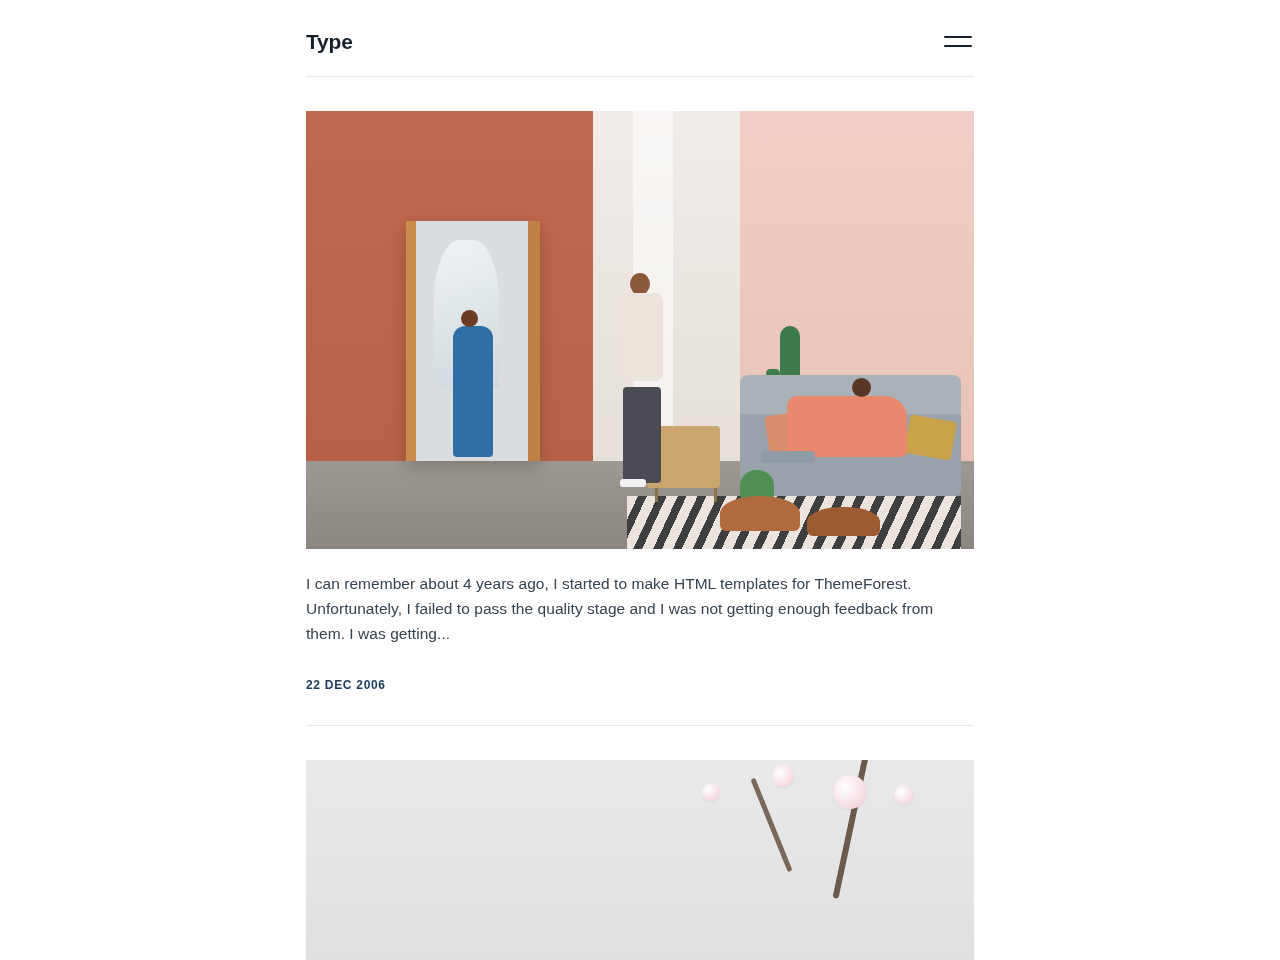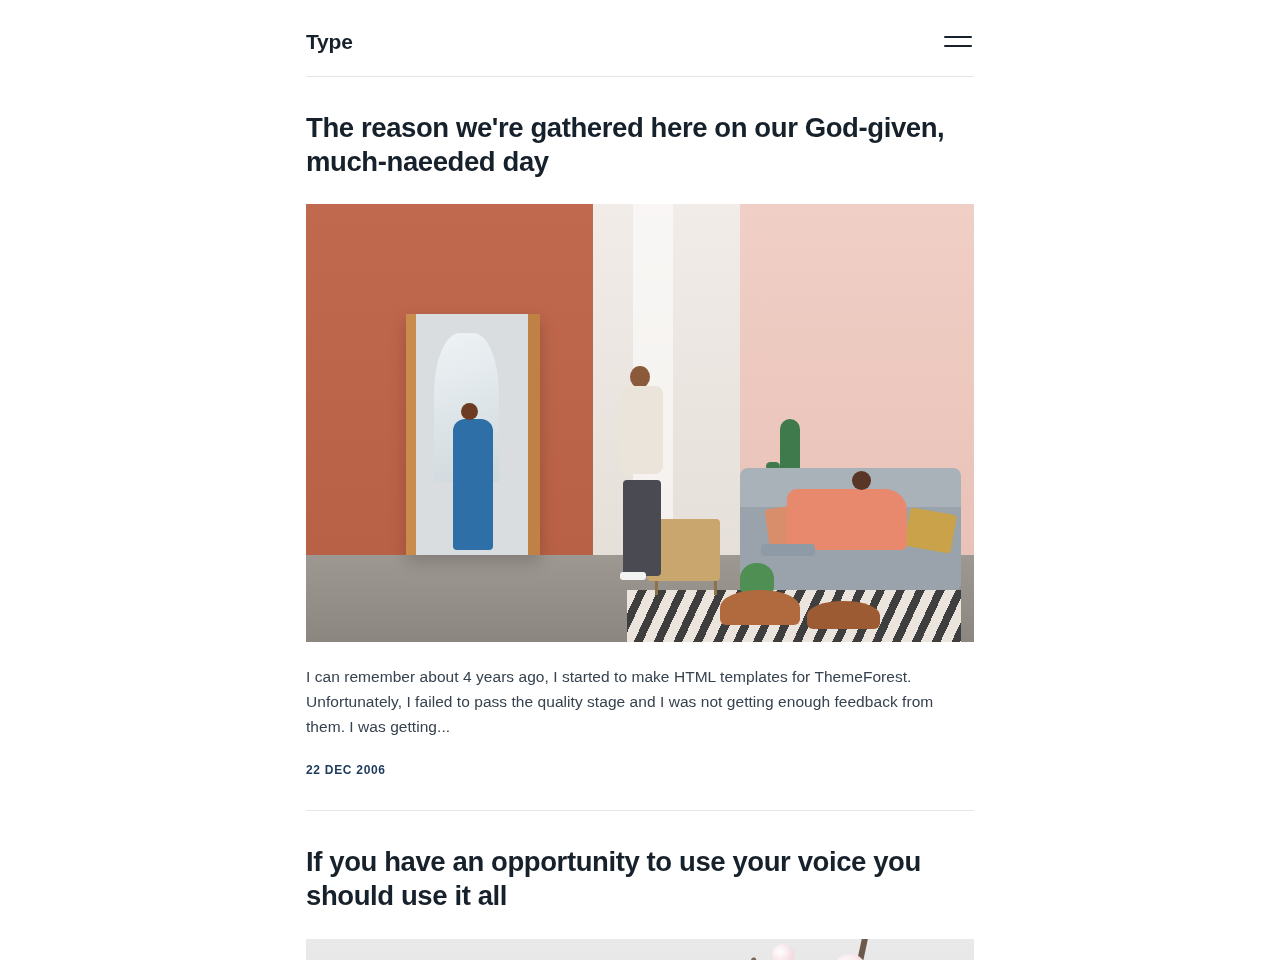--- a/index.html
+++ b/index.html
@@ -84,21 +84,21 @@
     position: relative;
     background: #c4c4c4;
   }
   .article-media.short {
     height: 250px;
   }
   .article-excerpt {
     font-size: 15.5px;
     line-height: 1.62;
     color: #36424e;
-    margin: 22px 0 4px 0;
+    margin: 22px 0 12px 0;
     letter-spacing: 0.05px;
   }
   .article-date {
     margin-top: 20px;
     font-size: 12px;
     font-weight: bold;
     letter-spacing: 0.7px;
     color: #1d3a5c;
     text-decoration: none;
     display: inline-block;
@@ -208,21 +208,20 @@
     <header class="site-header">
       <a href="#" class="brand">Type</a>
       <button class="menu-toggle">
         <span></span>
         <span></span>
       </button>
     </header>
     <div class="header-rule"></div>
 
     <article class="article">
-      <h2 class="article-title">The reason we're gathered here on our God-given, much-naeeded day</h2>
 
       <div class="article-media">
         <div class="scene1">
           <div class="s1-wall-left"></div>
           <div class="s1-wall-mid"></div>
           <div class="s1-wall-right"></div>
           <div class="s1-wall-strip"></div>
           <div class="s1-floor"></div>
           <div class="s1-rug"></div>
 
@@ -253,21 +252,20 @@
         </div>
       </div>
 
       <p class="article-excerpt">I can remember about 4 years ago, I started to make HTML templates for ThemeForest. Unfortunately, I failed to pass the quality stage and I was not getting enough feedback from them. I was getting...</p>
       <a href="#" class="article-date">22 DEC 2006</a>
     </article>
 
     <div class="article-sep"></div>
 
     <article class="article">
-      <h2 class="article-title">If you have an opportunity to use your voice you should use it all</h2>
 
       <div class="article-media short">
         <div class="scene2">
           <div class="s2-branch"></div>
           <div class="s2-branch2"></div>
           <div class="s2-blossom" style="right:16%; top:6%;  width:34px; height:34px;"></div>
 
           <div class="s2-blossom" style="right:27%; top:2%;  width:22px; height:22px;"></div>
 
           <div class="s2-blossom" style="right:38%; top:9%;  width:18px; height:18px;"></div>

